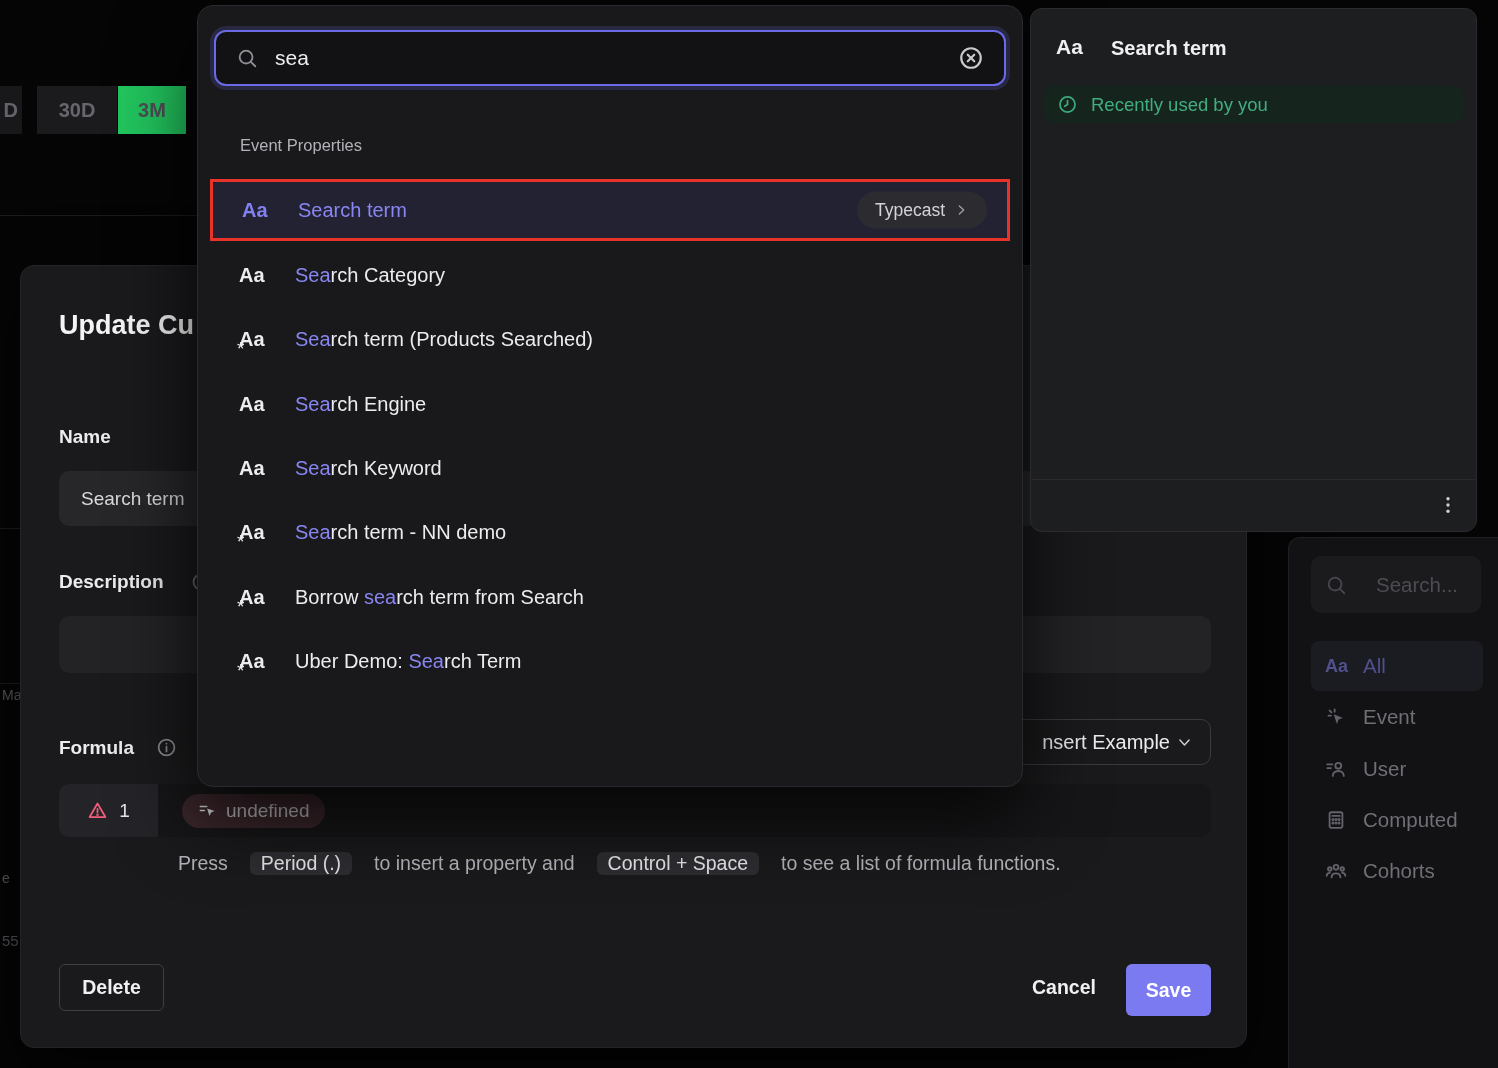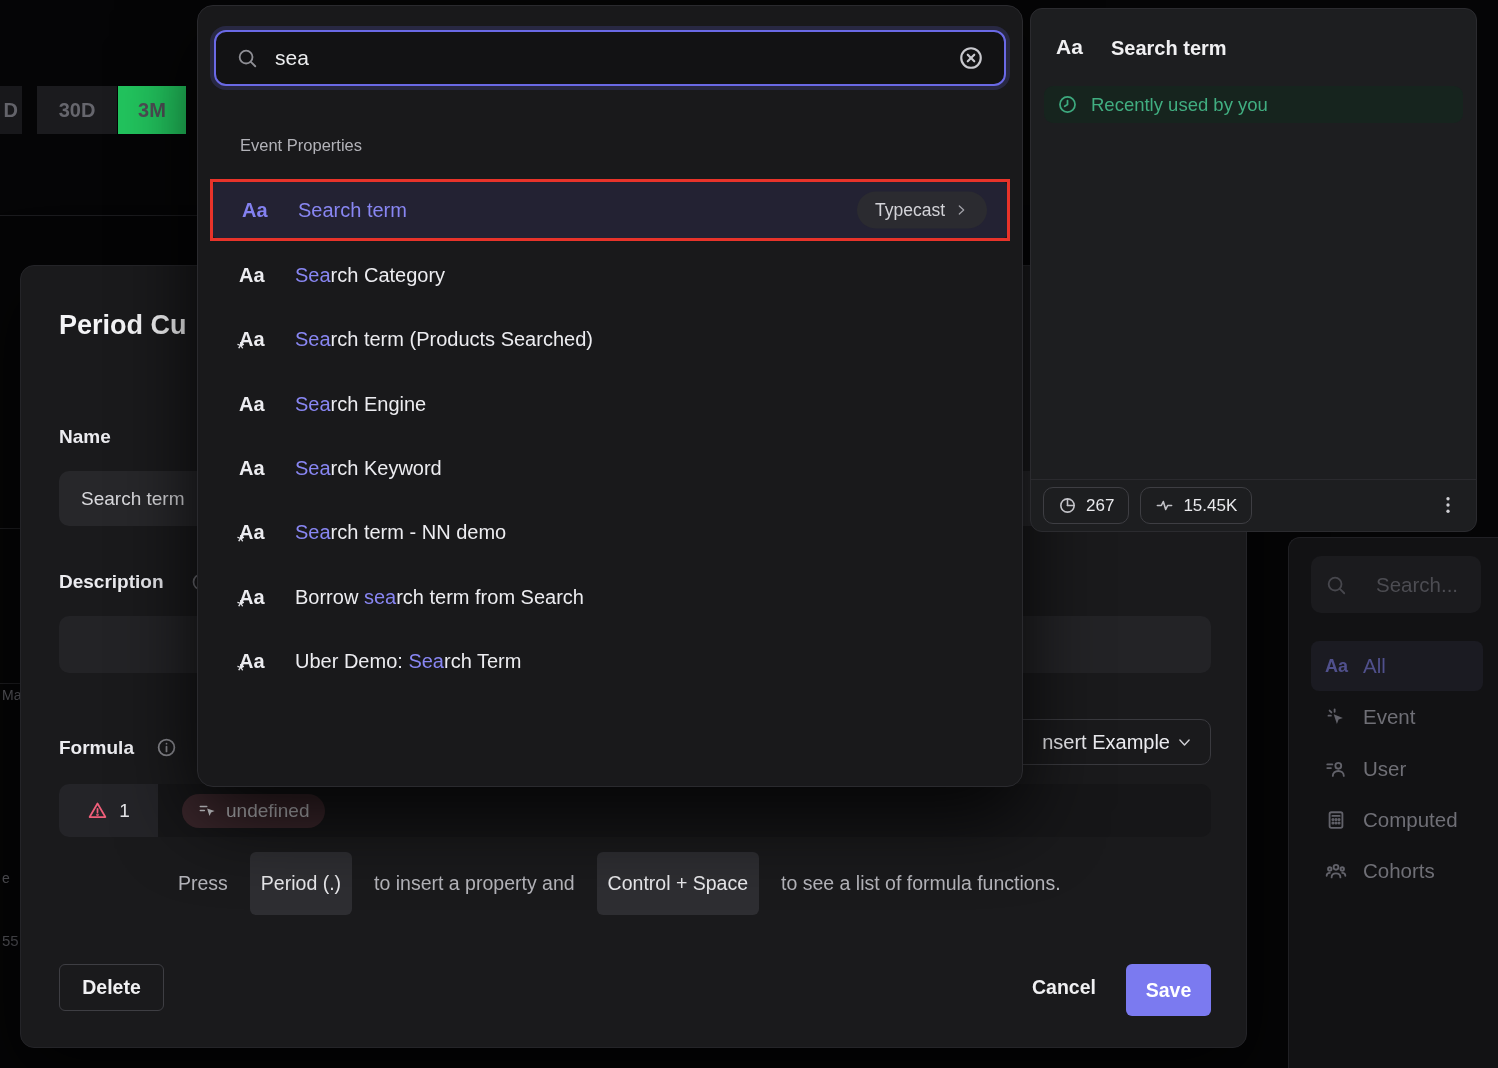--- a/index.html
+++ b/index.html
@@ -46,21 +46,21 @@
   .m-formula-info{left:135px;top:471px;width:21px;height:21px;color:#8a8a90;}
   .m-gutter{left:38px;top:518px;width:99px;height:53px;background:#242428;border-radius:10px 0 0 10px;
             display:flex;align-items:center;justify-content:center;gap:11px;font-size:19px;color:#e6e6e9;}
   .m-gutter .ic{width:21px;height:21px;color:#ef5e7a;}
   .m-field{left:137px;top:518px;width:1053px;height:53px;background:#161618;border-radius:0 10px 10px 0;
            display:flex;align-items:center;padding-left:24px;box-sizing:border-box;}
   .m-chip{height:34px;background:#3a262b;border-radius:17px;display:inline-flex;align-items:center;
           gap:9px;padding:0 16px;font-size:19px;color:#bdbdc1;}
   .m-chip .ic{width:19px;height:19px;color:#d6d6da;}
   .m-hint{left:157px;top:586px;display:flex;align-items:center;gap:22px;font-size:19.5px;color:#b5b5bb;}
-  .kbd{background:#2e2e32;border-radius:6px;padding:20px 11px;color:#e9e9ec;}
+  .kbd{background:#2e2e32;border-radius:6px;padding:0 11px;color:#e9e9ec;}
   .btn{display:flex;align-items:center;justify-content:center;font-size:19.5px;font-weight:600;
        border-radius:6px;box-sizing:border-box;color:#f0f0f2;}
   .m-delete{left:38px;top:698px;width:105px;height:47px;border:1px solid #3e3e43;}
   .m-cancel{left:993px;top:698px;width:100px;height:47px;}
   .m-save{left:1105px;top:698px;width:85px;height:52px;background:#7b7af0;color:#ffffff;}
 
   
   #overlay{left:197px;top:5px;width:826px;height:782px;background:#19191b;
            border:1px solid #2a2a2e;border-radius:16px;box-sizing:border-box;
            box-shadow:0 28px 80px rgba(0,0,0,.8);}
@@ -130,21 +130,21 @@
 <div class="tab t1">30D</div>
 <div class="tab t2">3M</div>
 <div class="u-line" style="left:0;top:215px;width:197px;"></div>
 <div class="tick" style="top:528px;"></div>
 <div class="tick" style="top:683px;"></div>
 <span class="frag f0">May</span>
 <span class="frag f1">e</span>
 <span class="frag f2">55</span>
 
 <div id="modal" class="abs">
-  <div class="abs m-title">Period Cu</div>
+  <div class="abs m-title">Update Cu</div>
 
   <div class="abs m-label m-name-label">Name</div>
   <div class="abs m-name-input">
     <span>Search term</span>
   </div>
 
   <div class="abs m-label m-desc-label">Description</div>
   <span class="abs ic m-desc-info">
       <svg viewBox="0 0 24 24" fill="none" stroke="currentColor" stroke-width="2" stroke-linecap="round" stroke-linejoin="round">
         <circle cx="12" cy="12" r="9"></circle>
@@ -278,40 +278,20 @@
   <div class="abs d-badge">
     <span class="ic">
         <svg viewBox="0 0 24 24" fill="none" stroke="currentColor" stroke-width="2" stroke-linecap="round" stroke-linejoin="round">
           <circle cx="12" cy="12" r="8.6"></circle>
           <polyline points="12,7.5 12,12 8.8,14"></polyline>
         </svg>
       </span>
     <span>Recently used by you</span>
   </div>
   <div class="abs d-divider"></div>
-  <div class="abs d-stats" id="detail-stats">
-      <div class="d-pill">
-        <span class="ic">
-          <svg viewBox="0 0 24 24" fill="none" stroke="currentColor" stroke-width="2" stroke-linecap="round" stroke-linejoin="round">
-            <circle cx="12" cy="12" r="8.4"></circle>
-            <line x1="12" y1="3.6" x2="12" y2="12"></line>
-            <line x1="12" y1="12" x2="20.4" y2="12"></line>
-          </svg>
-        </span>
-        <span>267</span>
-      </div>
-      <div class="d-pill">
-        <span class="ic">
-          <svg viewBox="0 0 24 24" fill="none" stroke="currentColor" stroke-width="2" stroke-linecap="round" stroke-linejoin="round">
-            <polyline points="3,12 8,12 10.5,7 13.5,17 16,12 21,12"></polyline>
-          </svg>
-        </span>
-        <span>15.45K</span>
-      </div>
-    </div>
   <div class="abs d-kebab">
     <span class="ic">
         <svg viewBox="0 0 24 24" fill="none" stroke="currentColor" stroke-width="0" stroke-linecap="round" stroke-linejoin="round">
           <circle cx="12" cy="4.5" r="2" fill="currentColor"></circle>
           <circle cx="12" cy="12" r="2" fill="currentColor"></circle>
           <circle cx="12" cy="19.5" r="2" fill="currentColor"></circle>
         </svg>
       </span>
   </div>
 </div>

